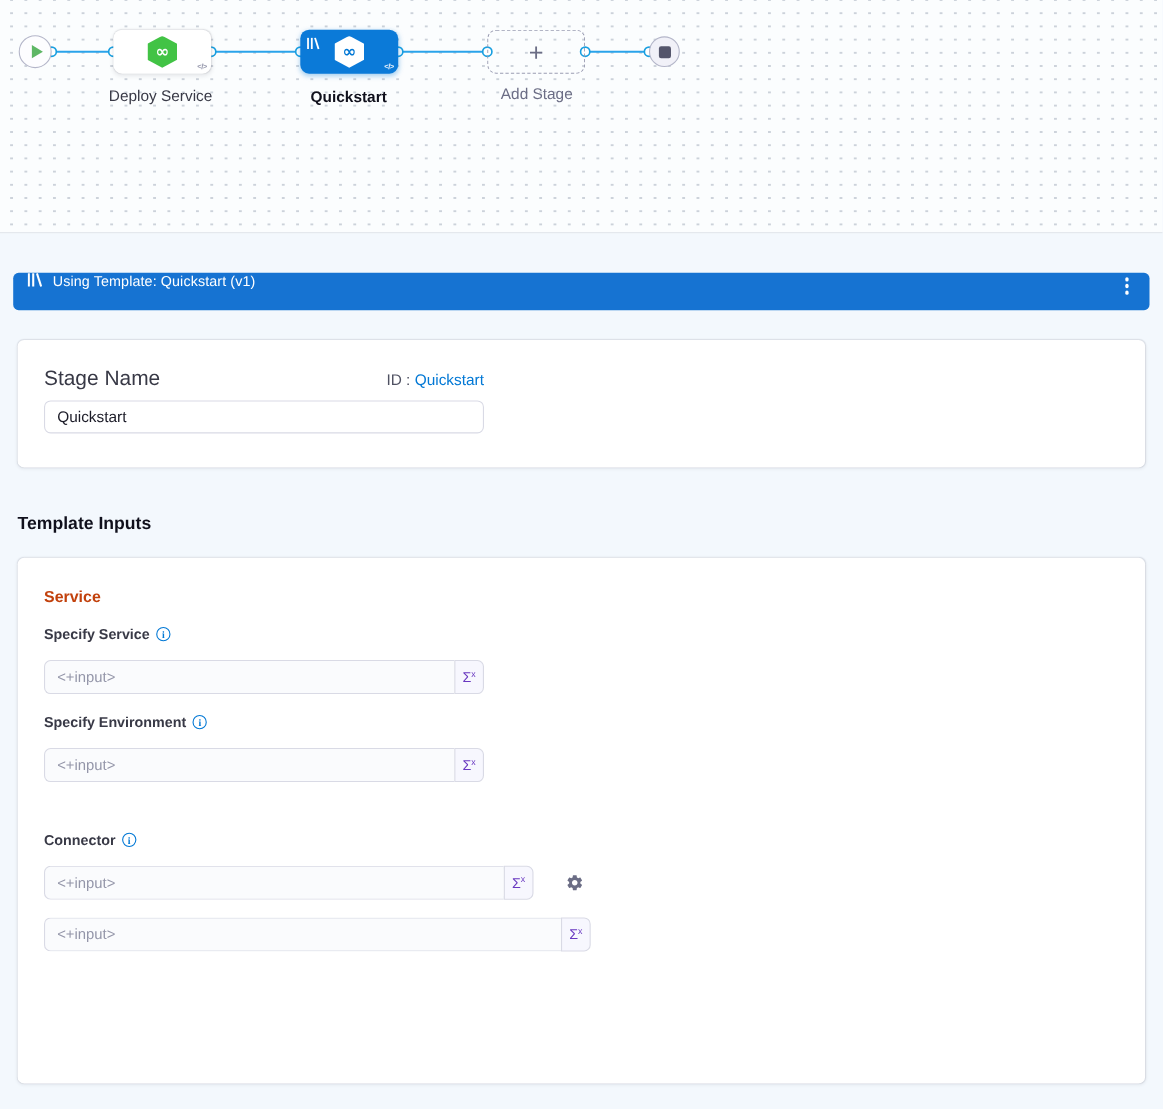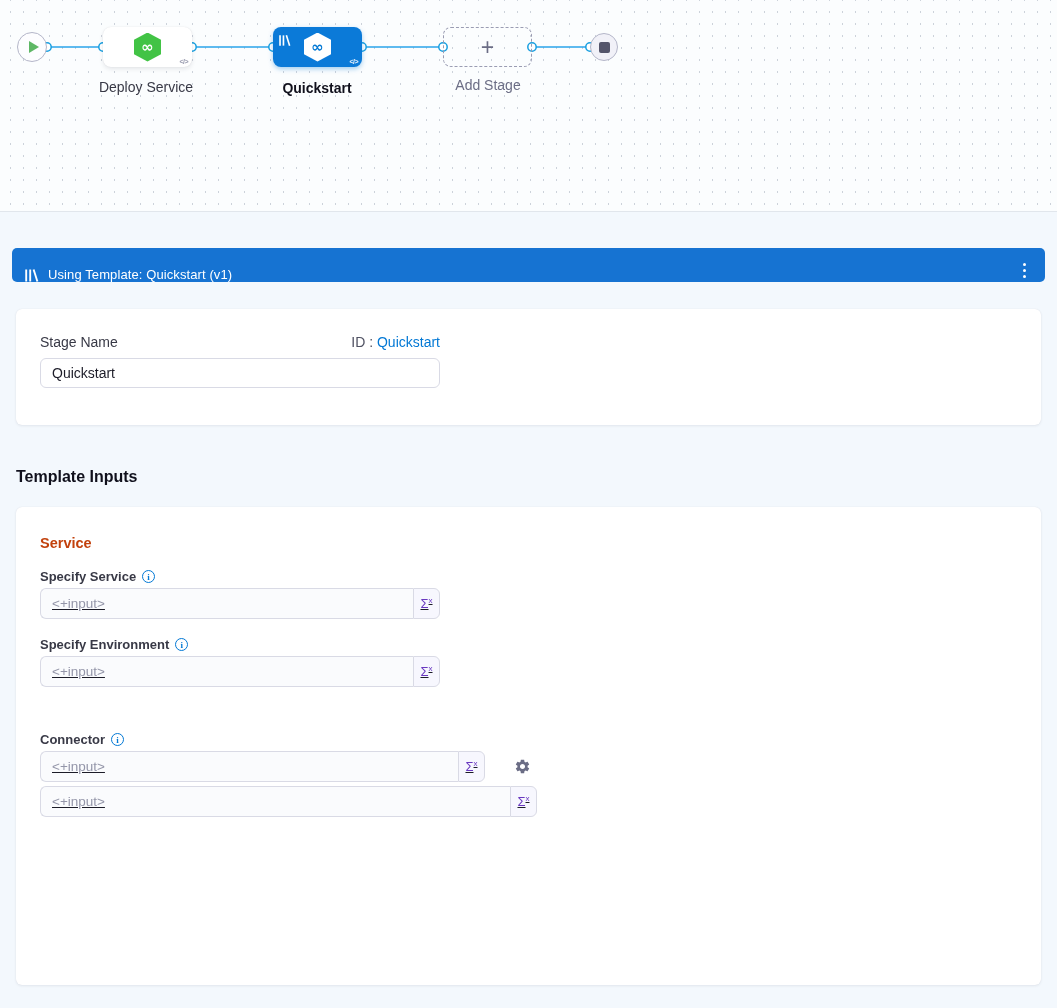--- a/index.html
+++ b/index.html
@@ -71,36 +71,36 @@
     text-align: center; font-size: 14px; color: #383946;
   }
   .label-selected { font-weight: 700; color: #10101c; }
   .label-muted { color: #6b6d85; }
 
   
   .banner {
     margin: 36px 12px 0 12px;
     height: 34px; border-radius: 5px;
     background: #1673d2;
-    display: flex; align-items: flex-end;
+    display: flex; align-items: flex-start;
     padding: 0 14px 0 13px;
     color: #ffffff;
   }
   .banner-text { font-size: 13px; margin-left: 9px; letter-spacing: .1px; }
   .kebab { margin-left: auto; display: flex; flex-direction: column; gap: 2.5px; cursor: pointer; padding: 4px 5px; }
   .kebab i { width: 3.5px; height: 3.5px; border-radius: 50%; background: #ffffff; }
 
   
   .card {
     margin: 0 16px; background: #ffffff; border-radius: 6px;
     box-shadow: 0 1px 3px rgba(40,41,61,.08), 0 0 1px rgba(40,41,61,.10);
   }
   .card1 { margin-top: 27px; height: 116px; padding: 25px 24px; }
   .stage-row { width: 400px; display: flex; align-items: baseline; justify-content: space-between; }
-  .field-label { font-size: 14px; color: #383946; font-weight: 500; }
+  .field-label { font-size: 19px; color: #383946; font-weight: 500; }
   .id-wrap { font-size: 14px; }
   .id-label { color: #4f5162; text-align: right; }
   .id-link { color: #0278d5; cursor: pointer; }
   .text-input {
     margin-top: 8px; width: 400px; height: 30px;
     border: 1px solid #d9dae5; border-radius: 6px;
     background: #ffffff; padding: 0 11px;
     font-size: 14px; color: #1c1c28;
     font-family: "Liberation Sans", sans-serif;
     outline: none;
@@ -116,21 +116,21 @@
     font-size: 13px; color: #383946; font-weight: 600;
     display: flex; align-items: center; gap: 6px;
   }
   .info-icon {
     width: 13px; height: 13px; border-radius: 50%;
     border: 1.2px solid #0278d5; color: #0278d5;
     font-size: 9px; font-weight: 700; font-family: "Liberation Serif", serif;
     display: inline-flex; align-items: center; justify-content: center;
     cursor: pointer;
   }
-  .runtime-group { display: flex; margin-top: 4px; align-items: stretch; text-decoration: underline; }
+  .runtime-group { display: flex; margin-top: 16px; align-items: stretch; }
   .runtime-input {
     height: 31px;
     border: 1px solid #d9dae5; border-right: none;
     border-radius: 6px 0 0 6px;
     background: #fafbfd; padding: 0 11px;
     font-size: 13.5px; color: #3b3c4e;
     font-family: "Liberation Sans", sans-serif;
     outline: none;
   }
   .runtime-input::placeholder { color: #9496a9; opacity: 1; }

